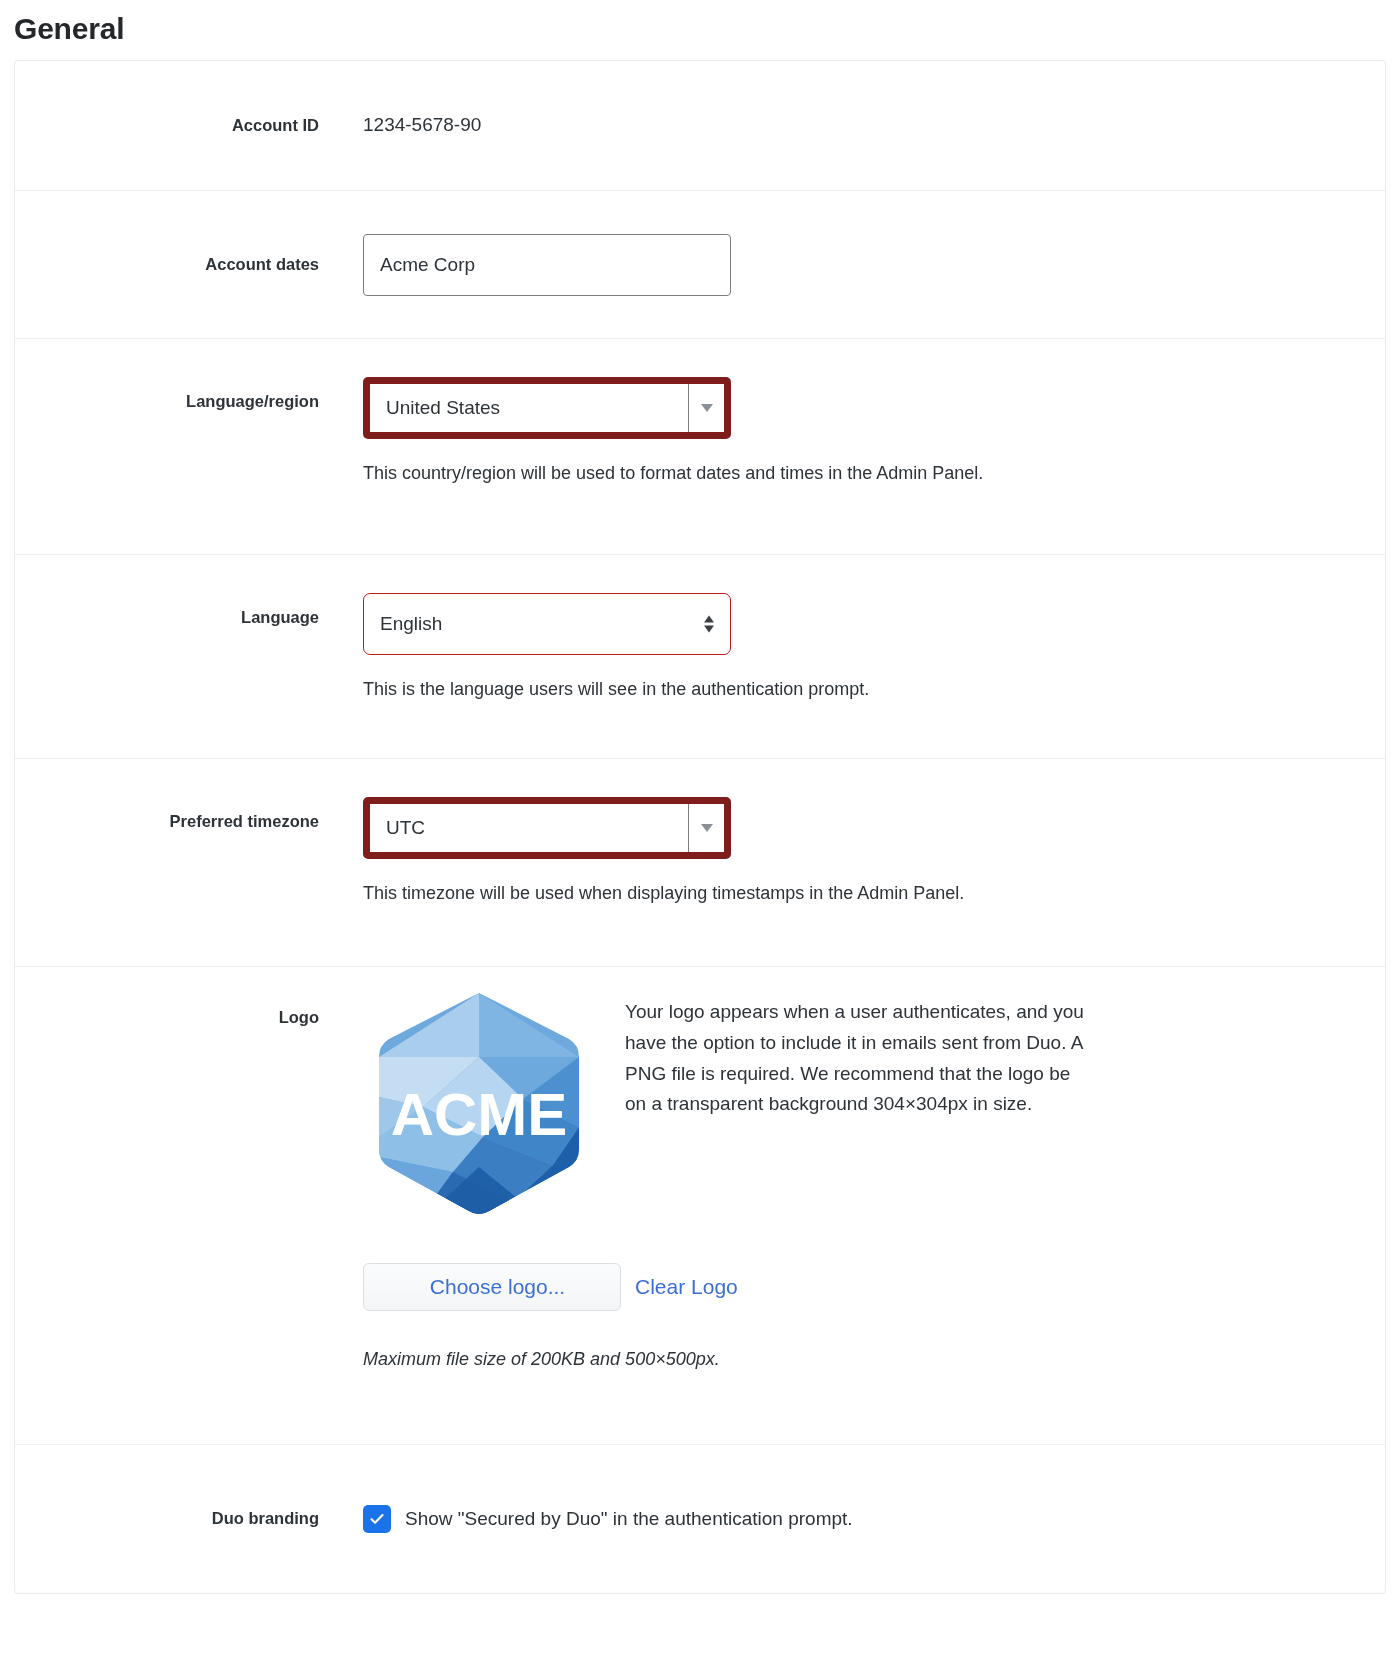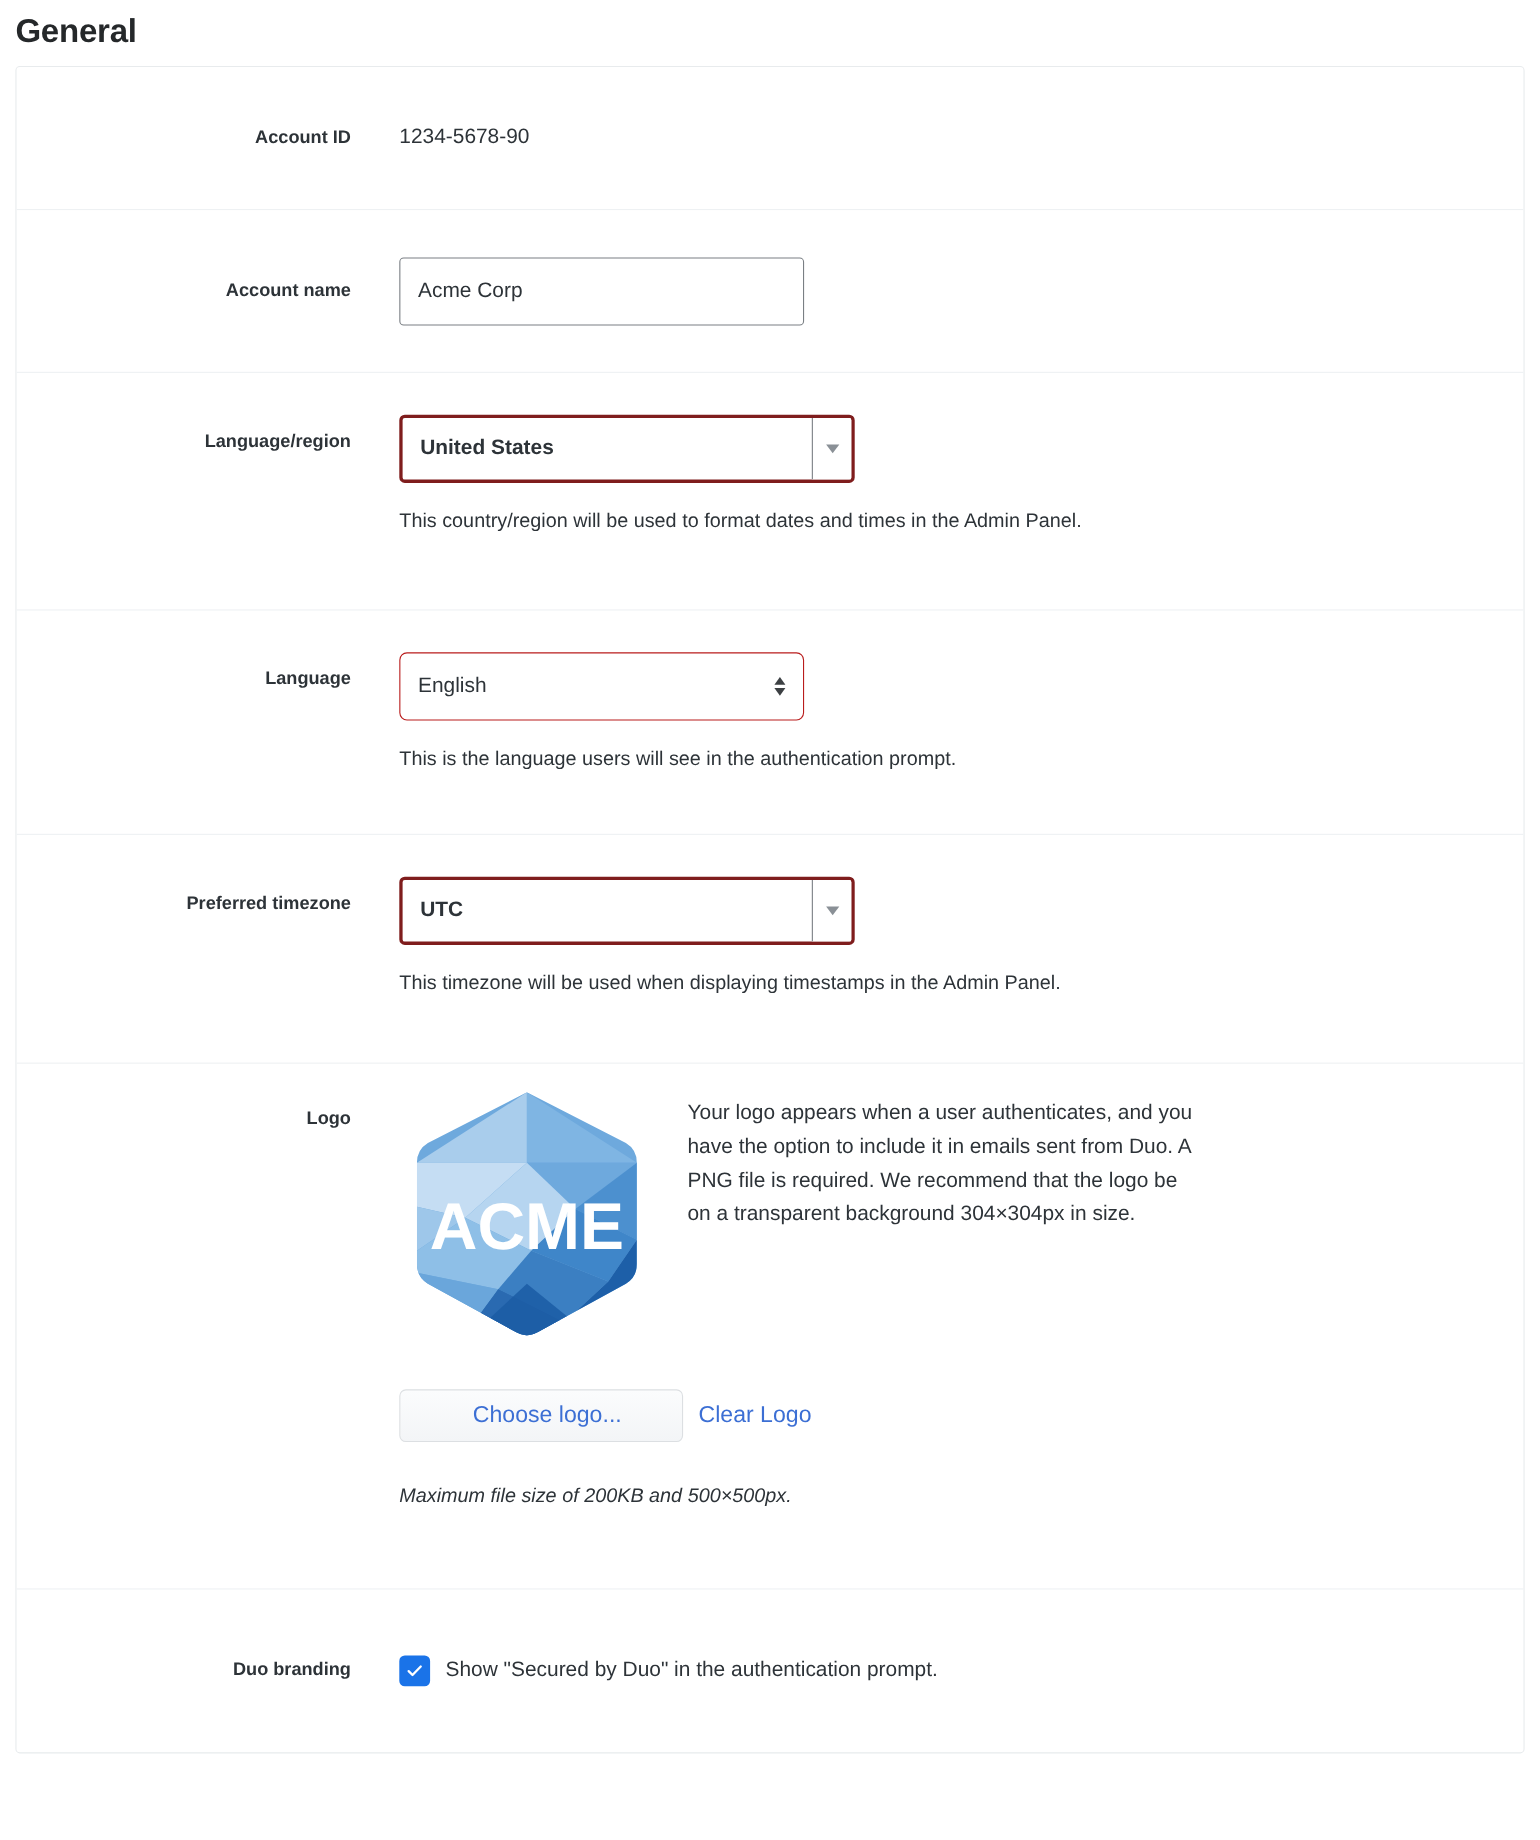--- a/index.html
+++ b/index.html
@@ -90,29 +90,28 @@
     font-size: 19px;
     font-family: "Liberation Sans", sans-serif;
     color: #2d3338;
     padding: 0 16px;
     background: #fff;
     outline: none;
   }
 
   
   .combo {
-    width: 414px;
+    width: 368px;
     height: 62px;
-    border: 3px solid #7f1d1d;
+    border: 7px solid #7f1d1d;
     border-radius: 5px;
     background: #fff;
     display: flex;
     align-items: stretch;
     overflow: hidden;
-    font-weight: bold;
   }
   .combo-value {
     flex: 1 1 auto;
     display: flex;
     align-items: center;
     padding: 0 16px;
     font-size: 19px;
     color: #2d3338;
   }
   .combo-arrow {
@@ -260,21 +259,21 @@
   <div class="panel">
 
     <div class="row row-accountid">
       <div class="row-label">Account ID</div>
       <div class="row-content">
         <div class="plain-value">1234-5678-90</div>
       </div>
     </div>
 
     <div class="row row-accountname">
-      <div class="row-label">Account name</div>
+      <div class="row-label">Account dates</div>
       <div class="row-content">
         <input class="text-input" type="text" value="Acme Corp" style="">
       </div>
     </div>
 
     <div class="row row-country">
       <div class="row-label">Language/region</div>
       <div class="row-content">
         <div class="combo">
           <div class="combo-value">United States</div>

